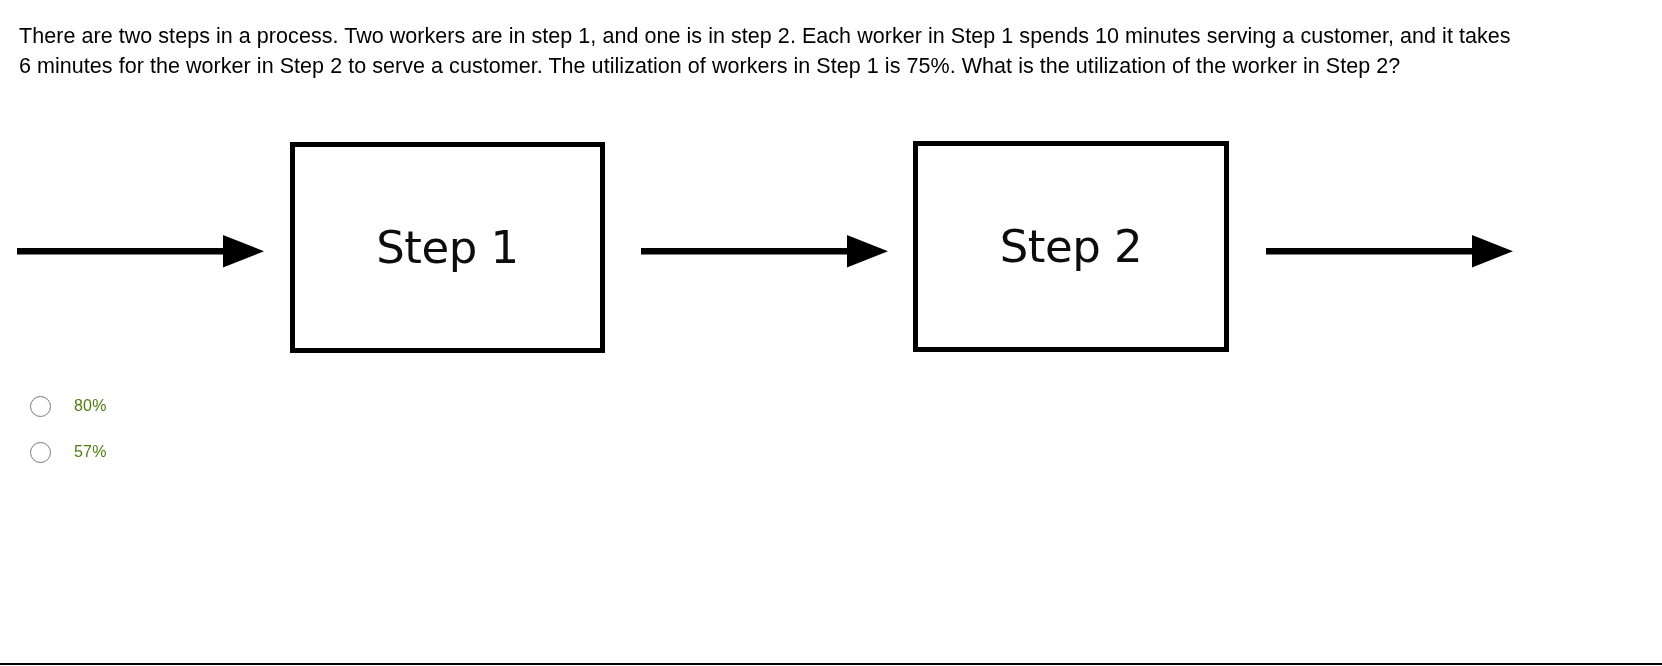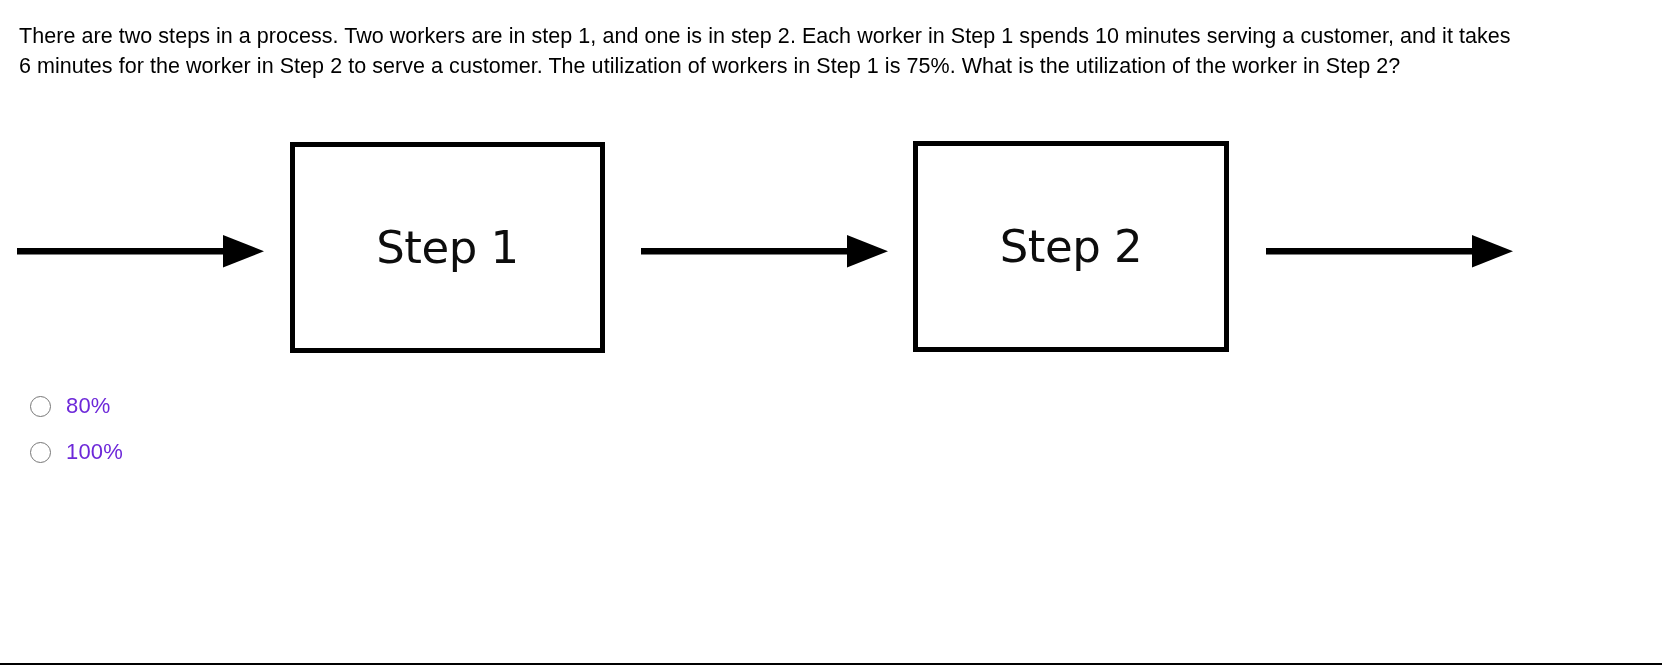--- a/index.html
+++ b/index.html
@@ -87,24 +87,24 @@
   .radio-circle {
     width: 21px;
     height: 21px;
     border: 1.6px solid #777777;
     border-radius: 50%;
     background: #ffffff;
     box-sizing: border-box;
     flex: 0 0 auto;
   }
   .answer-label {
-    margin-left: 15px;
-    font-size: 22px;
+    margin-left: 23px;
+    font-size: 16px;
     line-height: 1;
-    color: #6d28d9;
+    color: #4d7c0f;
     letter-spacing: 0.2px;
   }
 
   
   #footer-divider {
     position: absolute;
     left: 0;
     top: 663px;
     width: 1662px;
     height: 0;
@@ -153,18 +153,18 @@
 
   <div class="answer-option">
     <span class="radio-circle"></span>
     <span class="answer-label">80%</span>
   </div>
 
 
 
   <div class="answer-option">
     <span class="radio-circle"></span>
-    <span class="answer-label">100%</span>
+    <span class="answer-label">57%</span>
   </div>
 
 </div>
 
 <div id="footer-divider"></div>
 
 </body></html>

